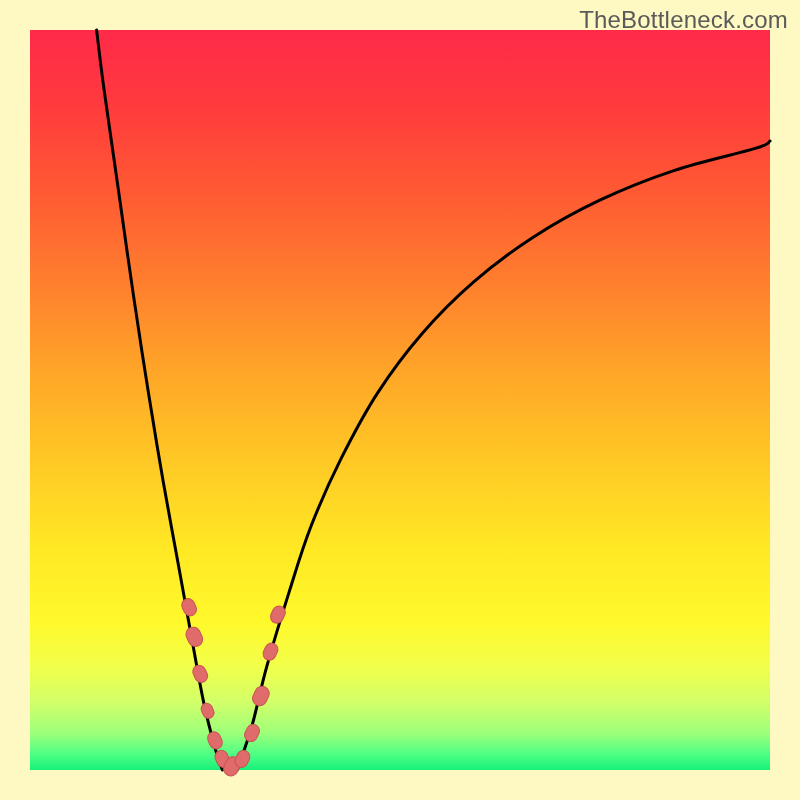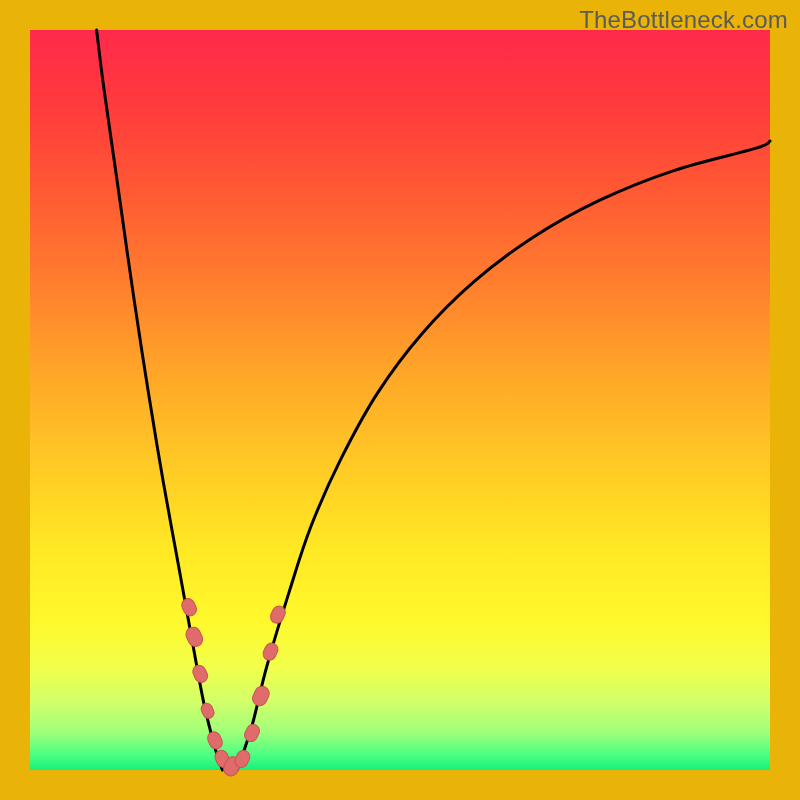--- a/index.html
+++ b/index.html
@@ -8,21 +8,21 @@
     width: 800px;
     height: 800px;
     overflow: hidden;
     background: #000;
     font-family: Arial, Helvetica, sans-serif;
   }
   .frame {
     position: relative;
     width: 800px;
     height: 800px;
-    background: #eab308;
+    background: #fef9c3;
   }
   .plot-area {
     position: absolute;
     left: 30px;
     top: 30px;
     width: 740px;
     height: 740px;
     background: linear-gradient(to bottom,
       #ff2a4a 0%,
       #ff3a3d 10%,

